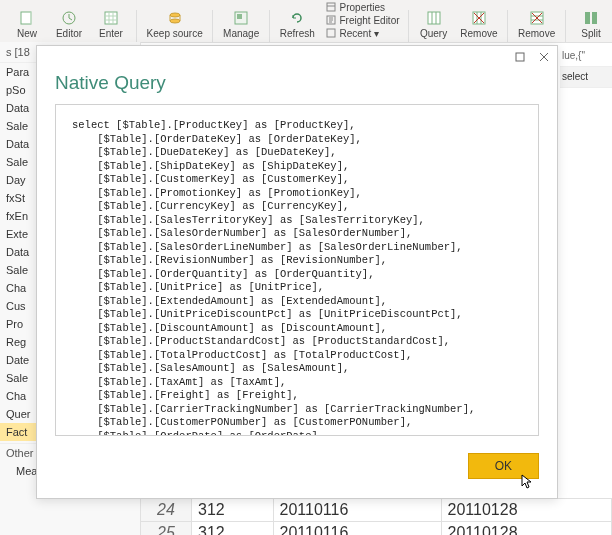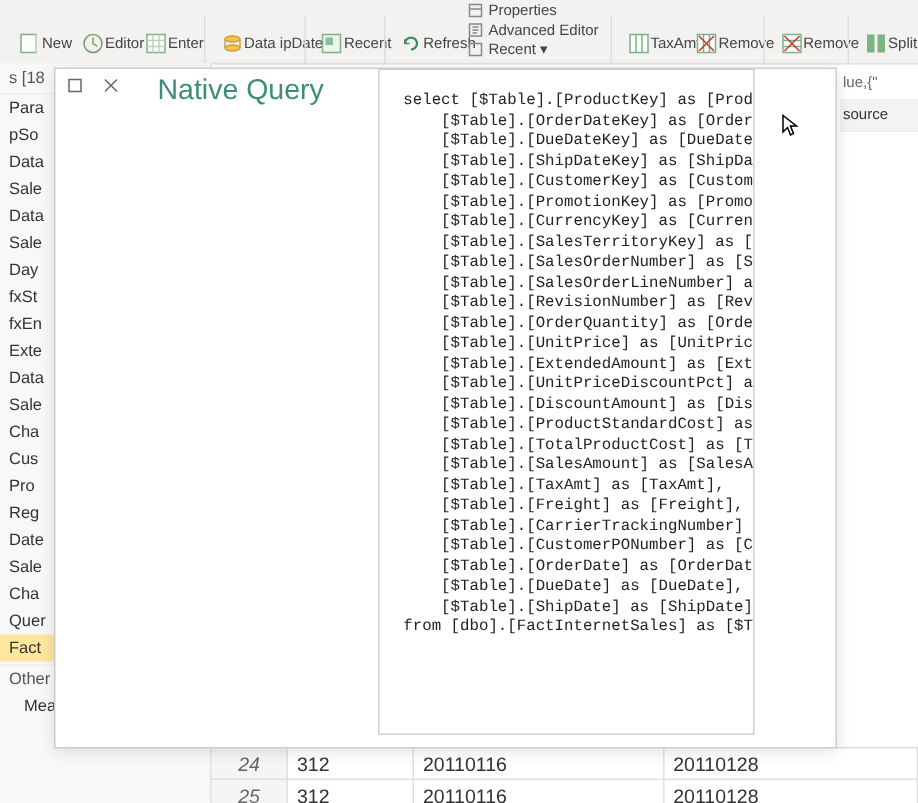--- a/index.html
+++ b/index.html
@@ -24,21 +24,21 @@
     display: flex;
     align-items: flex-end;
     padding-left: 6px;
     font-size: 10px;
     color: #444;
     overflow: hidden;
     white-space: nowrap;
   }
   .ribbon .rbtn {
     display: flex;
-    flex-direction: row;
+    flex-direction: column;
     align-items: center;
     padding: 2px 6px 3px 6px;
     min-width: 30px;
   }
   .ribbon .rbtn .ic {
     width: 18px; height: 18px;
     display: flex; align-items: center; justify-content: center;
     margin-bottom: 1px;
   }
   .ribbon .rbtn .lbl { text-align: center; }
@@ -83,21 +83,21 @@
   }
   .left-col .rowitem.sel {
     background: #ffe79e;
   }
 
   
   .grid {
     position: absolute;
     left: 140px; right: 0; top: 498px; height: 37px;
     background: #fff;
-    font-size: 13px;
+    font-size: 16px;
     color: #333;
   }
   .grid table { width: 100%; border-collapse: collapse; }
   .grid td {
     border: 1px solid #e0e0e0;
     padding: 2px 6px;
     height: 16px;
   }
   .grid td.rownum {
     background:#f5f5f5;
@@ -130,21 +130,21 @@
     left: 0; top: 0; right: 0; bottom: 0;
     background: rgba(255,255,255,0.0);
   }
   .dialog {
     position: absolute;
     left: 36px; top: 45px;
     width: 520px; height: 452px;
     background: #fff;
     border: 1px solid #ccc;
     box-shadow: 0 2px 10px rgba(0,0,0,0.12);
-    display: flex; flex-direction: row;
+    display: flex; flex-direction: column;
   }
   .dialog .title-bar {
     height: 22px;
     display:flex; align-items:center;
     justify-content:flex-end;
     padding: 0 6px;
     gap: 10px;
     color: #666;
     font-size: 13px;
   }
@@ -243,31 +243,31 @@
   <div class="sep"></div>
   <div class="rbtn">
     <span class="ic">
       <svg width="16" height="16">
           <ellipse cx="8" cy="5" rx="5" ry="2" fill="#f6c24b" stroke="#caa03a"></ellipse>
           <path d="M3 5 V11" stroke="#caa03a"></path>
           <path d="M13 5 V11" stroke="#caa03a"></path>
           <ellipse cx="8" cy="11" rx="5" ry="2" fill="#f6c24b" stroke="#caa03a"></ellipse>
         </svg>
     </span>
-    <span class="lbl">Data ipDate</span>
+    <span class="lbl">Keep source</span>
   </div>
   <div class="sep"></div>
   <div class="rbtn">
     <span class="ic">
       <svg width="16" height="16">
           <rect x="2" y="2" width="12" height="12" fill="#eef4ee" stroke="#7cb384"></rect>
           <rect x="4" y="4" width="5" height="5" fill="#8ebd93"></rect>
         </svg>
     </span>
-    <span class="lbl">Recent</span>
+    <span class="lbl">Manage</span>
   </div>
   <div class="sep"></div>
   <div class="rbtn">
     <span class="ic">
       <svg width="16" height="16">
           <path d="M4 8 A4 4 0 1 1 8 12" fill="none" stroke="#3c8c5a" stroke-width="1.5"></path>
           <path d="M4 5 L4 8 L7 8" fill="none" stroke="#3c8c5a"></path>
         </svg>
     </span>
     <span class="lbl">Refresh</span>
@@ -282,40 +282,40 @@
       </span>
       <span>Properties</span>
     </div>
     <div class="row">
       <span class="glyph">
         <svg width="10" height="10">
             <rect x="1" y="1" width="8" height="8" fill="none" stroke="#888"></rect>
             <path d="M3 3 H7 M3 5 H7 M3 7 H6" stroke="#888"></path>
           </svg>
       </span>
-      <span>Advanced Editor</span>
+      <span>Freight Editor</span>
     </div>
     <div class="row">
       <span class="glyph">
         <svg width="10" height="10">
             <rect x="1" y="1" width="8" height="8" fill="none" stroke="#888"></rect>
           </svg>
       </span>
       <span>Recent ▾</span>
     </div>
   </div>
   <div class="sep"></div>
   <div class="rbtn">
     <span class="ic">
       <svg width="16" height="16">
           <rect x="2" y="2" width="12" height="12" fill="#fff" stroke="#7cb384"></rect>
           <path d="M6 2 V14 M10 2 V14" stroke="#7cb384"></path>
         </svg>
     </span>
-    <span class="lbl">TaxAmt</span>
+    <span class="lbl">Query</span>
   </div>
   <div class="rbtn">
     <span class="ic">
       <svg width="16" height="16">
           <rect x="2" y="2" width="12" height="12" fill="#fff" stroke="#7cb384"></rect>
           <path d="M6 2 V14 M10 2 V14" stroke="#7cb384"></path>
           <path d="M3 3 L13 13 M13 3 L3 13" stroke="#c0392b"></path>
         </svg>
     </span>
     <span class="lbl">Remove</span>
@@ -368,21 +368,21 @@
       <div class="rowitem">Cha</div>
       <div class="rowitem">Quer</div>
       <div class="rowitem sel">Fact</div>
     </div>
   <div class="rowitem" style="font-size:11px;color:#555;border-top:1px solid #eee;margin-top:2px;">Other Queries [1]</div>
   <div class="rowitem" style="padding-left:16px;">Measures</div>
 </div>
 
 <div class="top-preview">
   <div class="cell">lue,{"</div>
-  <div class="cell" style="background:#f3f3f3;color:#333">source</div>
+  <div class="cell" style="background:#f3f3f3;color:#333">select</div>
 </div>
 
 <div class="grid">
   <table>
     <tbody>
         <tr>
       <td class="rownum">24</td>
       <td>312</td>
       <td>20110116</td>
       <td>20110128</td>
@@ -435,20 +435,21 @@
     [$Table].[TaxAmt] as [TaxAmt],
     [$Table].[Freight] as [Freight],
     [$Table].[CarrierTrackingNumber] as [CarrierTrackingNumber],
     [$Table].[CustomerPONumber] as [CustomerPONumber],
     [$Table].[OrderDate] as [OrderDate],
     [$Table].[DueDate] as [DueDate],
     [$Table].[ShipDate] as [ShipDate]
 from [dbo].[FactInternetSales] as [$Table]</pre>
     </div>
     <div class="footer">
+      <button class="ok">OK</button>
       <span class="cursor">
         <svg width="14" height="16">
             <path d="M1 1 L1 12 L4 9 L6 14 L8 13 L6 8 L10 8 Z" fill="#fff" stroke="#000" stroke-width="1"></path>
           </svg>
       </span>
     </div>
   </div>
 </div>
 
 </body></html>

